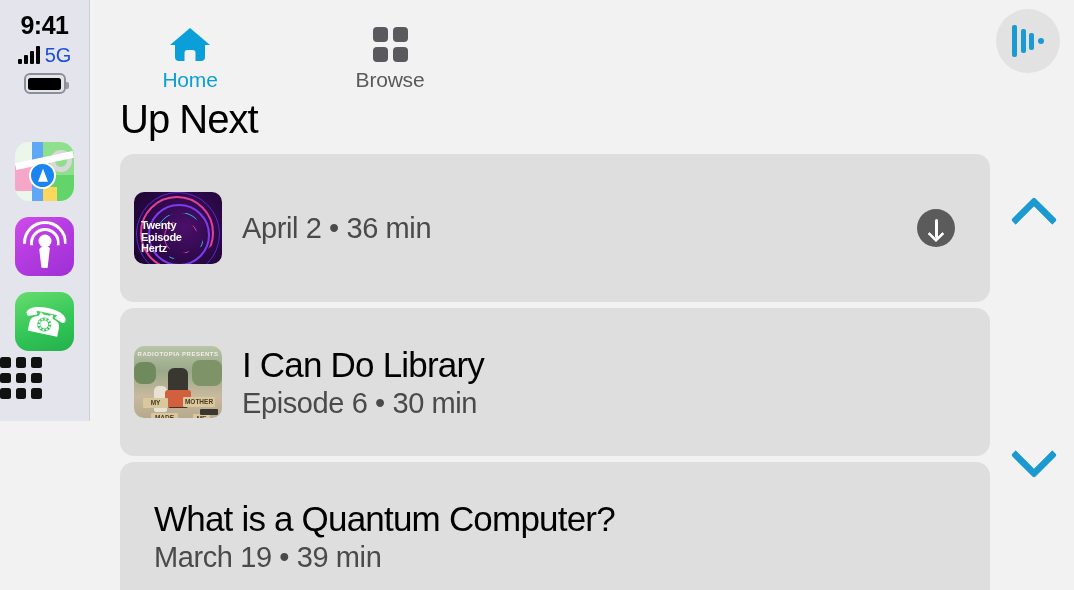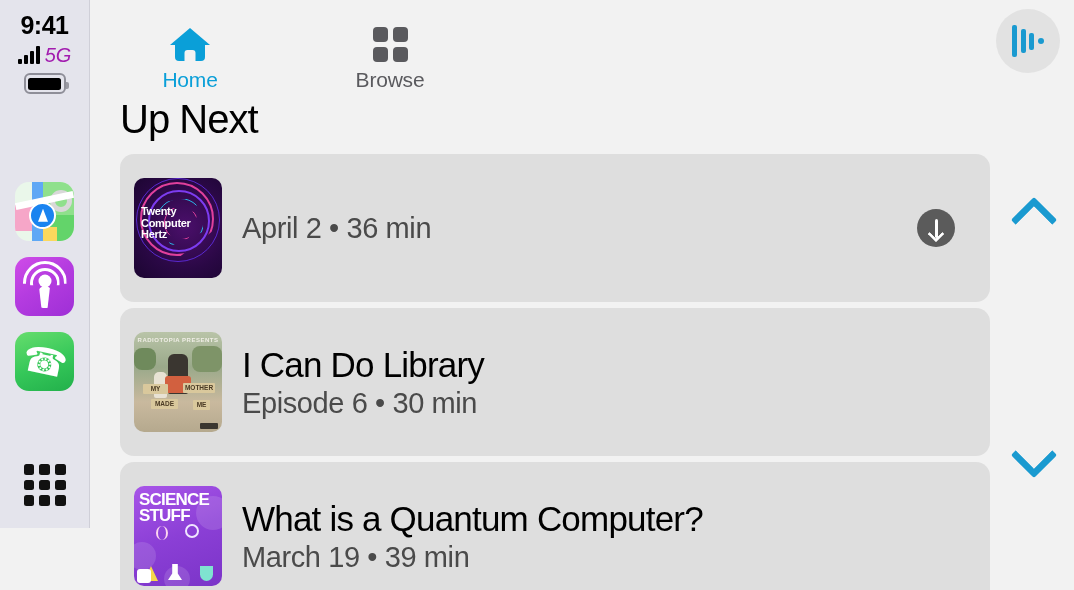--- a/index.html
+++ b/index.html
@@ -6,37 +6,36 @@
   html, body {
     width: 1074px; height: 590px;
     overflow: hidden;
     font-family: "Liberation Sans", sans-serif;
     background: #f2f2f2;
   }
   .screen { position: relative; width: 1074px; height: 590px; display: flex; background: #f2f2f2; }
 
   
   .sidebar {
-    width: 90px; height: 528px;
+    width: 90px; height: 421px;
     background: #e4e4ec;
     border-right: 1px solid #cfcfd8;
-    display: flex; flex-direction: column; align-items: center;
+    display: flex; flex-direction: column; 
     flex: 0 0 90px;
-    gap: 40px;
   }
   .status { width: 100%; padding-top: 10px; display: flex; flex-direction: column; align-items: center; }
   .clock { font-size: 25px; font-weight: bold; color: #000; letter-spacing: -0.5px; line-height: 30px; }
   .signal-row { display: flex; align-items: flex-end; gap: 3px; margin-top: 6px; }
   .bars { display: flex; align-items: flex-end; gap: 2px; height: 18px; }
   .bars i { display: block; width: 4px; background: #000; border-radius: 1px; }
   .bars i:nth-child(1) { height: 5px; }
   .bars i:nth-child(2) { height: 9px; }
   .bars i:nth-child(3) { height: 13px; }
   .bars i:nth-child(4) { height: 18px; }
-  .net { font-size: 20px; color: #a21caf; line-height: 18px; margin-left: 2px; font-style: italic; }
+  .net { font-size: 20px; color: #1d4ed8; line-height: 18px; margin-left: 2px; }
   .battery { margin-top: 9px; position: relative; width: 42px; height: 21px;
              border: 2.5px solid #8e8e98; border-radius: 6px; padding: 2.5px; }
   .battery .fill { width: 100%; height: 100%; background: #000; border-radius: 2.5px; }
   .battery .cap { position: absolute; right: -5px; top: 7px; width: 3px; height: 7px;
                   background: #9a9aa3; border-radius: 0 2px 2px 0; }
 
   .apps { margin-top: 48px; display: flex; flex-direction: column; gap: 16px; align-items: center; }
   .app-icon { width: 59px; height: 59px; border-radius: 14px; position: relative; overflow: hidden; }
 
   
@@ -125,21 +124,21 @@
   .nowplaying i:nth-child(4) { height: 6px; width: 6px; border-radius: 50%; }
 
   
   .content { flex: 1; padding-left: 30px; position: relative; overflow: hidden; }
   .section-title { font-size: 40px; font-weight: normal; color: #000; letter-spacing: -1px;
                    line-height: 44px; margin: 5px 0 13px 0; }
 
   .list { display: flex; flex-direction: column; gap: 6px; width: 870px; }
   .row { height: 148px; background: #dedede; border-radius: 14px;
          display: flex; align-items: center; padding: 0 14px; position: relative; cursor: pointer; }
-  .art { width: 88px; height: 100px; border-radius: 10px; flex: 0 0 88px;
+  .art { width: 88px; height: 72px; border-radius: 10px; flex: 0 0 88px;
          position: relative; overflow: hidden; }
   .row-text { margin-left: 20px; min-width: 0; flex: 1; }
   .row-title { font-size: 35px; color: #000; letter-spacing: -0.8px; line-height: 41px;
                white-space: nowrap; overflow: hidden; }
   .row-sub { font-size: 29px; color: #4a4a4a; letter-spacing: -0.4px; line-height: 36px;
              white-space: nowrap; overflow: hidden; }
   .dl-btn { position: absolute; right: 35px; top: 50%; transform: translateY(-50%);
             width: 38px; height: 38px; border-radius: 50%; background: #5b5b5b;
             display: flex; align-items: center; justify-content: center; cursor: pointer; }
   .dl-btn .arrow { position: relative; width: 3px; height: 19px; background: #fff; border-radius: 2px; }
@@ -313,21 +312,21 @@
 
         <div class="row">
           <div class="art art1">
             <div class="sw s5"></div>
               <div class="sw s1"></div>
               <div class="sw s2"></div>
             <div class="sw s3"></div>
               <div class="sw s4"></div>
             <div class="txt">
               <div>Twenty</div>
-              <div>Computer</div>
+              <div>Episode</div>
               <div>Hertz</div>
             </div>
           </div>
           <div class="row-text">
             <div class="row-sub">April 2 • 36 min</div>
           </div>
           <div class="dl-btn">
             <div class="arrow"></div>
           </div>
         </div>
@@ -346,35 +345,20 @@
             <div class="sign sg4">ME</div>
             <div class="logo"></div>
           </div>
           <div class="row-text">
             <div class="row-title">I Can Do Library</div>
             <div class="row-sub">Episode 6 • 30 min</div>
           </div>
         </div>
 
         <div class="row">
-          <div class="art art3">
-            <div class="blob b1"></div>
-              <div class="blob b2"></div>
-              <div class="blob b3"></div>
-            <div class="hd">
-              <div>SCIENCE</div>
-              <div>STUFF</div>
-            </div>
-            <div class="sci flask"></div>
-              <div class="sci flask2"></div>
-              <div class="sci scope"></div>
-            <div class="sci mag"></div>
-              <div class="sci dna"></div>
-              <div class="badge"></div>
-          </div>
           <div class="row-text">
             <div class="row-title">What is a Quantum Computer?</div>
             <div class="row-sub">March 19 • 39 min</div>
           </div>
         </div>
 
       </div>
     </div>
 
     <div class="chev chev-up"></div>

